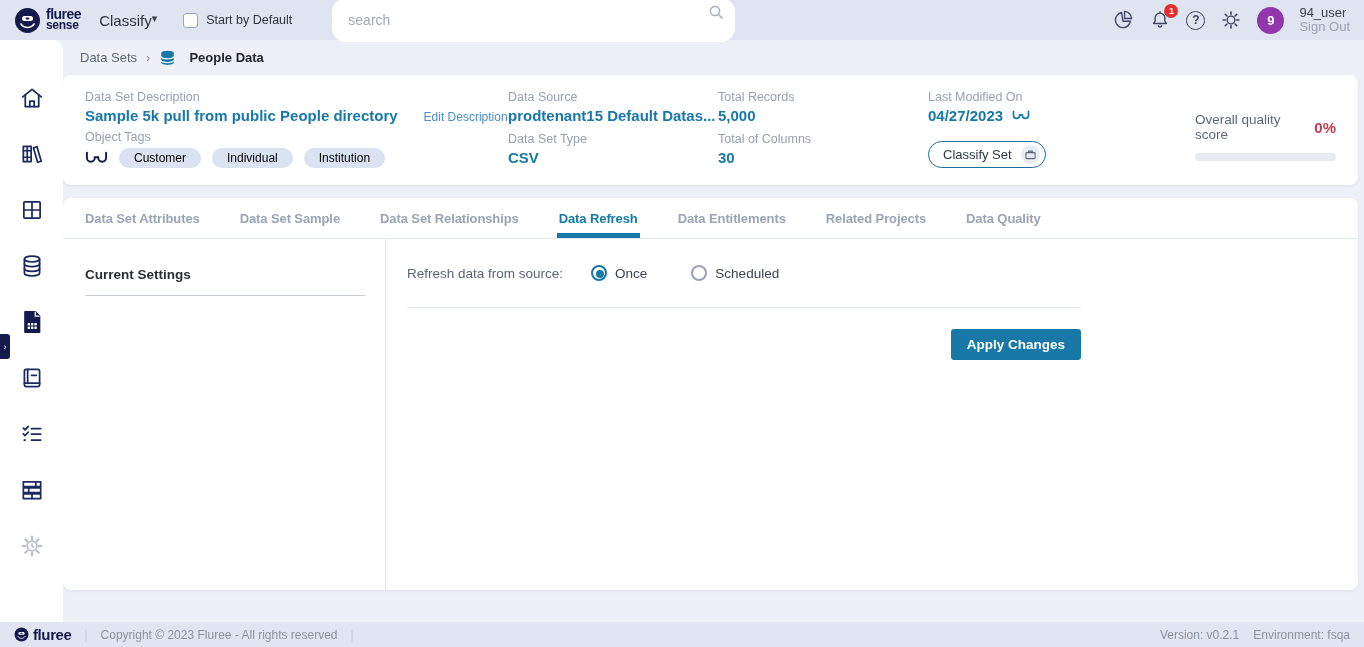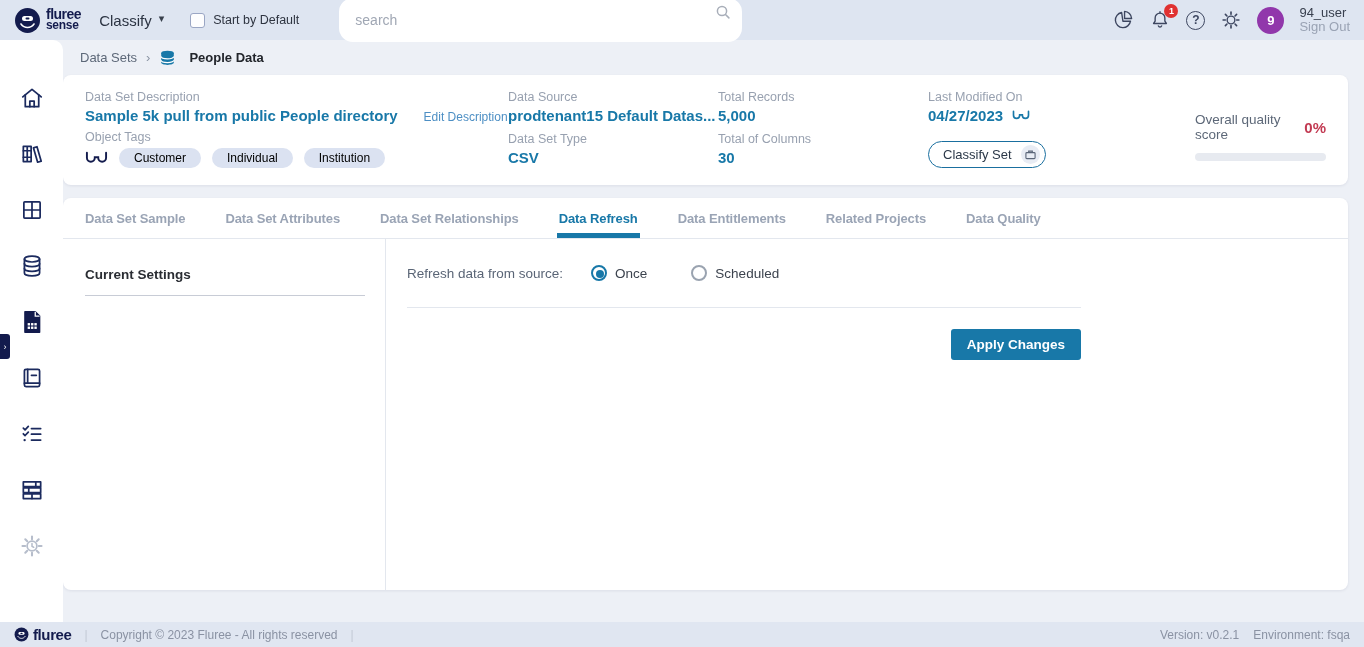--- a/index.html
+++ b/index.html
@@ -17,21 +17,21 @@
   
   .topbar {
     position:absolute; top:0; left:0; right:0; height:40px;
     background:#dee5f1; display:flex; align-items:center;
     padding:0 14px; z-index:6;
   }
   .brand { display:flex; align-items:center; gap:5px; cursor:pointer; }
   .brand-text { line-height:11px; color:#131b4d; font-weight:bold; }
   .brand-text .l1 { font-size:14px; letter-spacing:-0.5px; }
   .brand-text .l2 { font-size:12px; letter-spacing:-0.3px; }
-  .app-menu { display:flex; gap:7px; margin-left:18px; font-size:15px; color:#2b3342; cursor:pointer; }
+  .app-menu { display:flex; margin-left:18px; font-size:15px; color:#2b3342; cursor:pointer; }
   .caret { font-size:11px; color:#39404d; }
   .start-default { display:flex; align-items:center; gap:8px; margin-left:26px; font-size:12.5px; color:#2e3440; }
   .checkbox { width:15px; height:15px; border:1.5px solid #9aa6c4; border-radius:3px; background:#fdfdfe; cursor:pointer; }
   .search-wrap { position:relative; margin-left:40px; }
   .search-input {
     width:403px; height:44px; border:none; border-radius:14px; background:#fff;
     padding:0 34px 0 16px; font-size:14px; font-family:"Liberation Sans",sans-serif; color:#39404d; outline:none;
   }
   .search-input::placeholder { color:#a0a7b4; }
   .search-icon { position:absolute; right:11px; top:6px; }
@@ -61,21 +61,21 @@
     position:absolute; left:0; top:40px; bottom:25px; width:63px; background:#fff;
     border-top-right-radius:10px; display:flex; flex-direction:column; align-items:center; padding-top:30px; z-index:2;
   }
   .side-item { height:56px; width:63px; display:flex; align-items:center; justify-content:center; cursor:pointer; }
   .active-flag {
     position:absolute; left:0; top:334px; width:10px; height:25px; background:#131b4d;
     border-radius:0 3px 3px 0; color:#fff; font-size:9px; display:flex; align-items:center; justify-content:center; z-index:3;
   }
 
   
-  .card { position:absolute; left:63px; right:16px; background:#fff; border-radius:8px; box-shadow:0 1px 3px rgba(20,30,60,.08); }
+  .card { position:absolute; left:63px; right:6px; background:#fff; border-radius:8px; box-shadow:0 1px 3px rgba(20,30,60,.08); }
   .info-card { top:75px; height:110px; display:flex; padding:15px 22px 14px 22px; }
   .lbl { font-size:12.5px; color:#98a1b0; margin-bottom:3px; }
   .val { font-size:15px; font-weight:bold; color:#1878a8; }
   .sec1 { width:423px; }
   .desc-row { display:flex; align-items:baseline; }
   .edit-link { font-size:12px; color:#4d8fc4; margin-left:26px; cursor:pointer; white-space:nowrap; }
   .tags-row { display:flex; align-items:center; gap:11px; margin-top:4px; }
   .tag { background:#dbe2f1; color:#000000; font-size:12px; padding:3px 15px; border-radius:11px; }
   .sec2 { width:210px; } .sec3 { width:210px; } .sec4 { width:215px; }
   .group { margin-bottom:8px; }
@@ -381,22 +381,22 @@
       <span class="quality-val">0%</span>
     </div>
     <div class="qbar">
       <div class="qfill" style="width: 0%;"></div>
     </div>
   </div>
 </div>
 
 <div class="card content-card">
   <div class="tabs">
+    <div class="tab">Data Set Attributes</div>
     <div class="tab">Data Set Sample</div>
-    <div class="tab">Data Set Attributes</div>
     <div class="tab">Data Set Relationships</div>
     <div class="tab active">Data Refresh</div>
     <div class="tab">Data Entitlements</div>
     <div class="tab">Related Projects</div>
     <div class="tab">Data Quality</div>
   </div>
 
   <div class="content-body">
     <div class="left-panel">
       <div class="panel-title">Current Settings</div>

